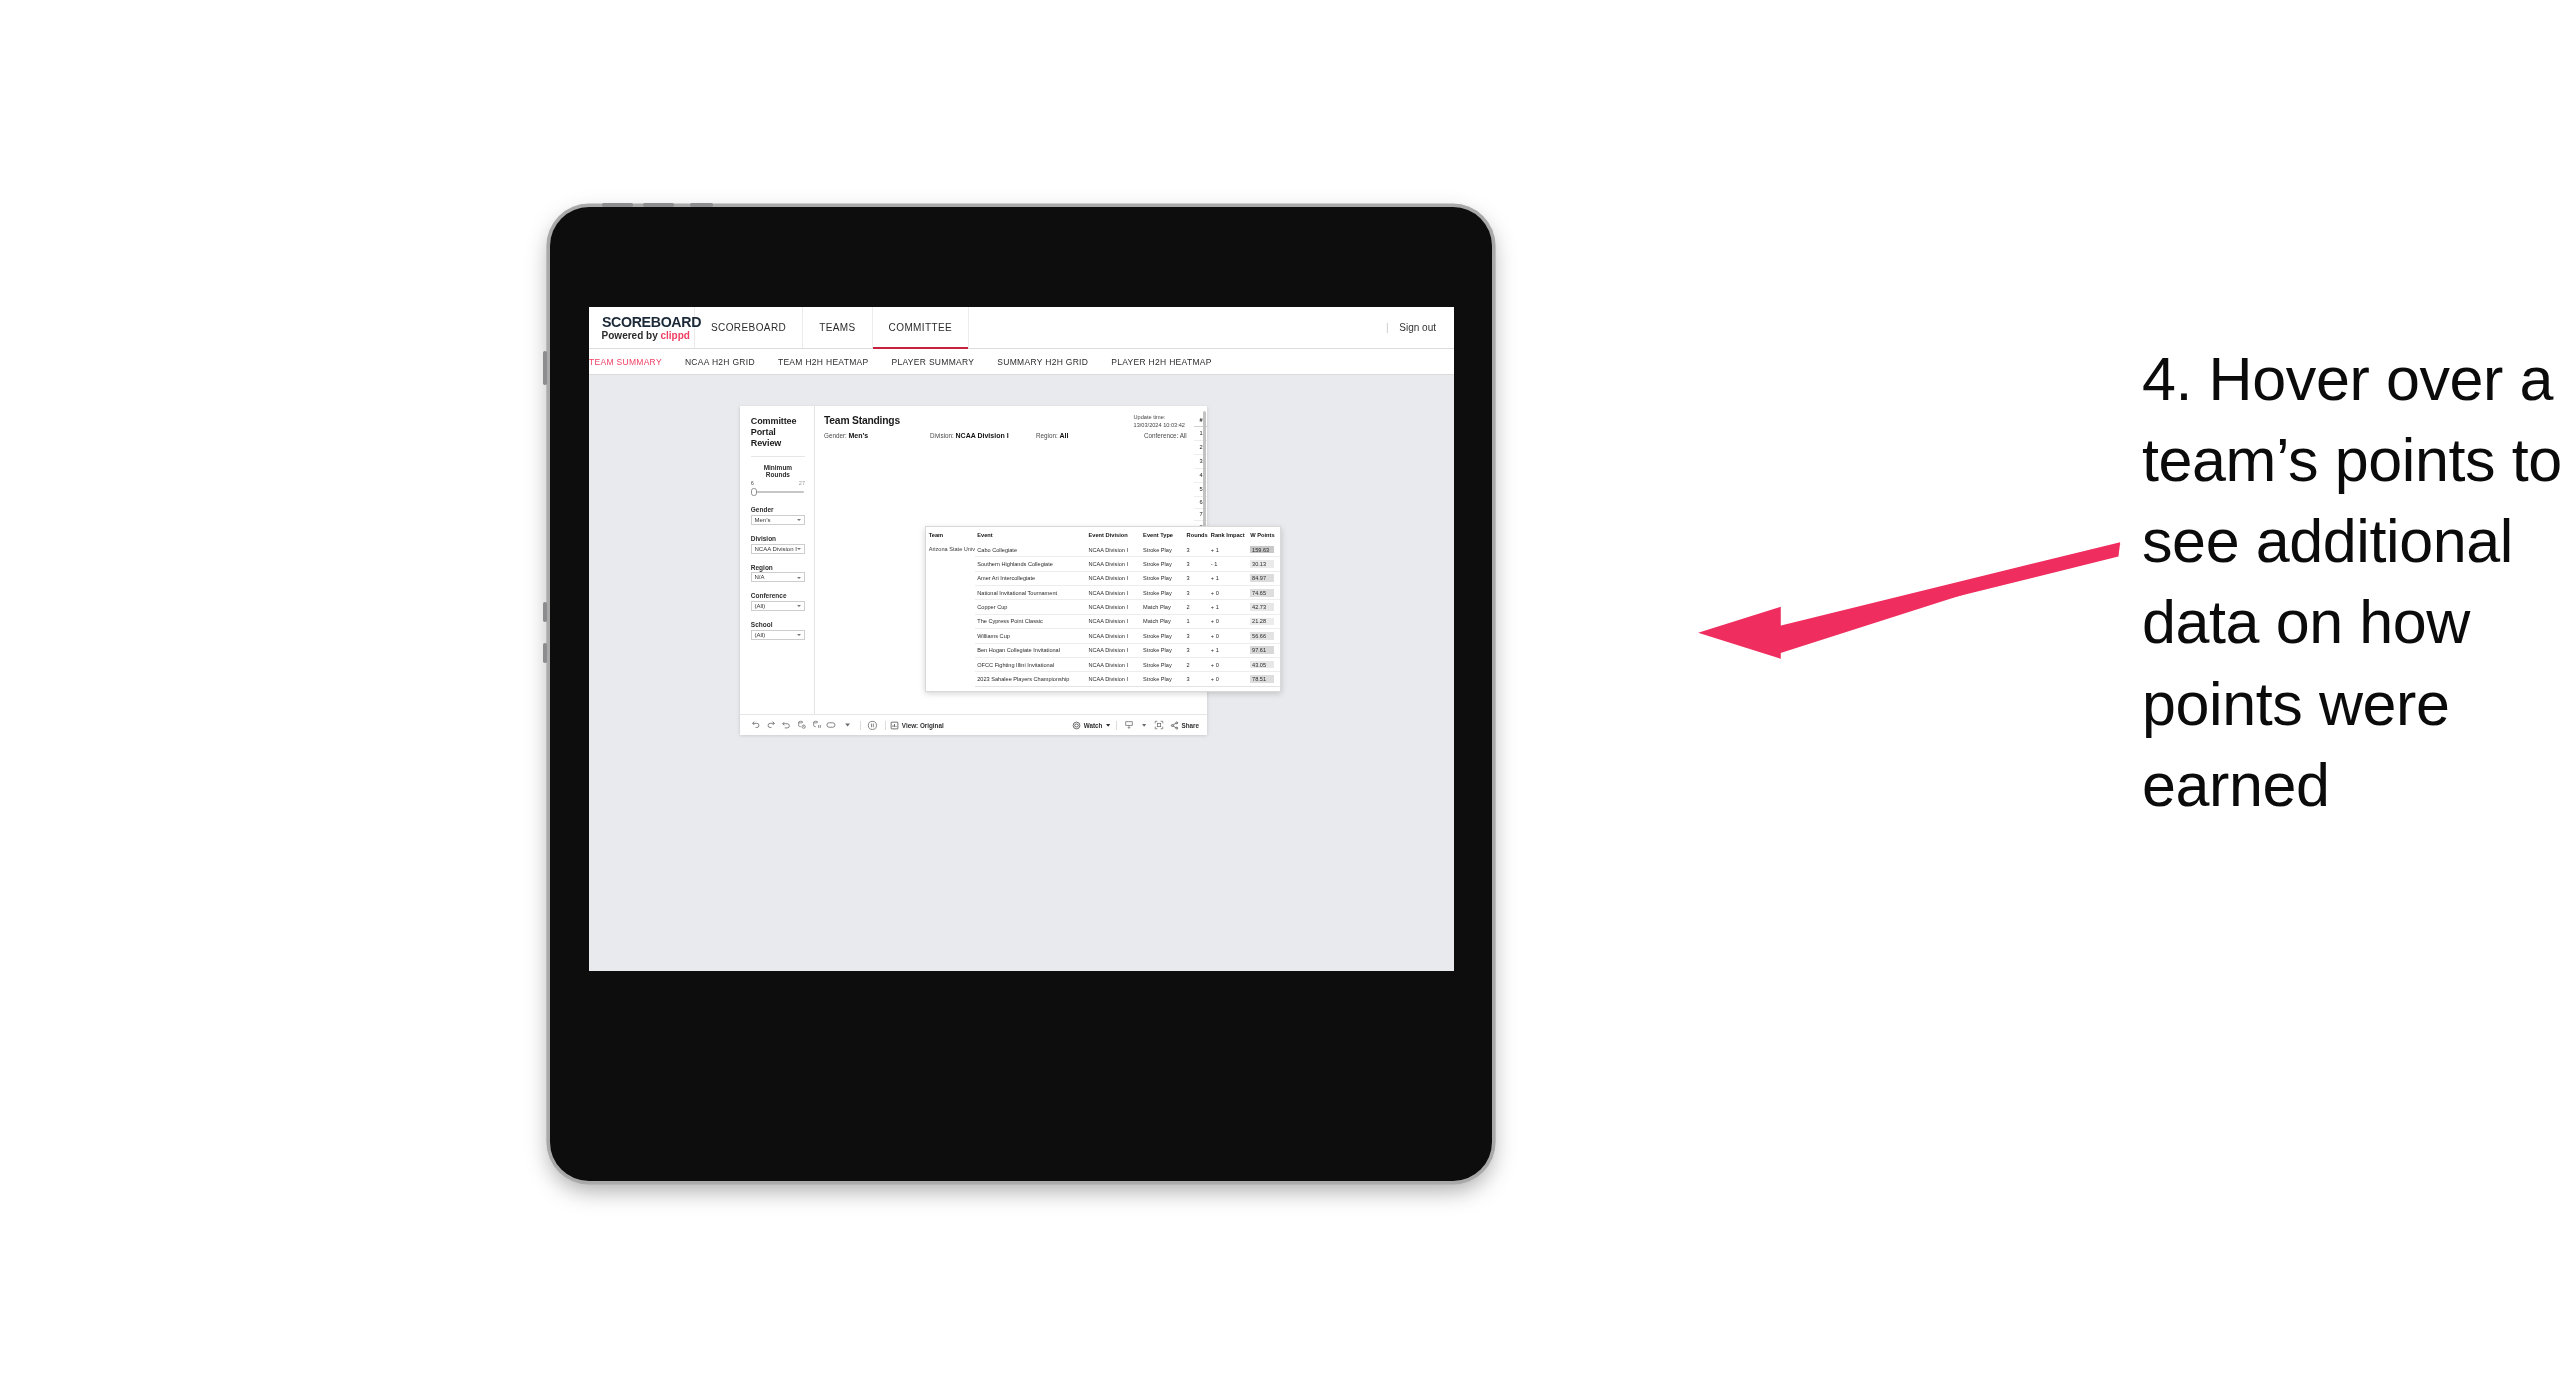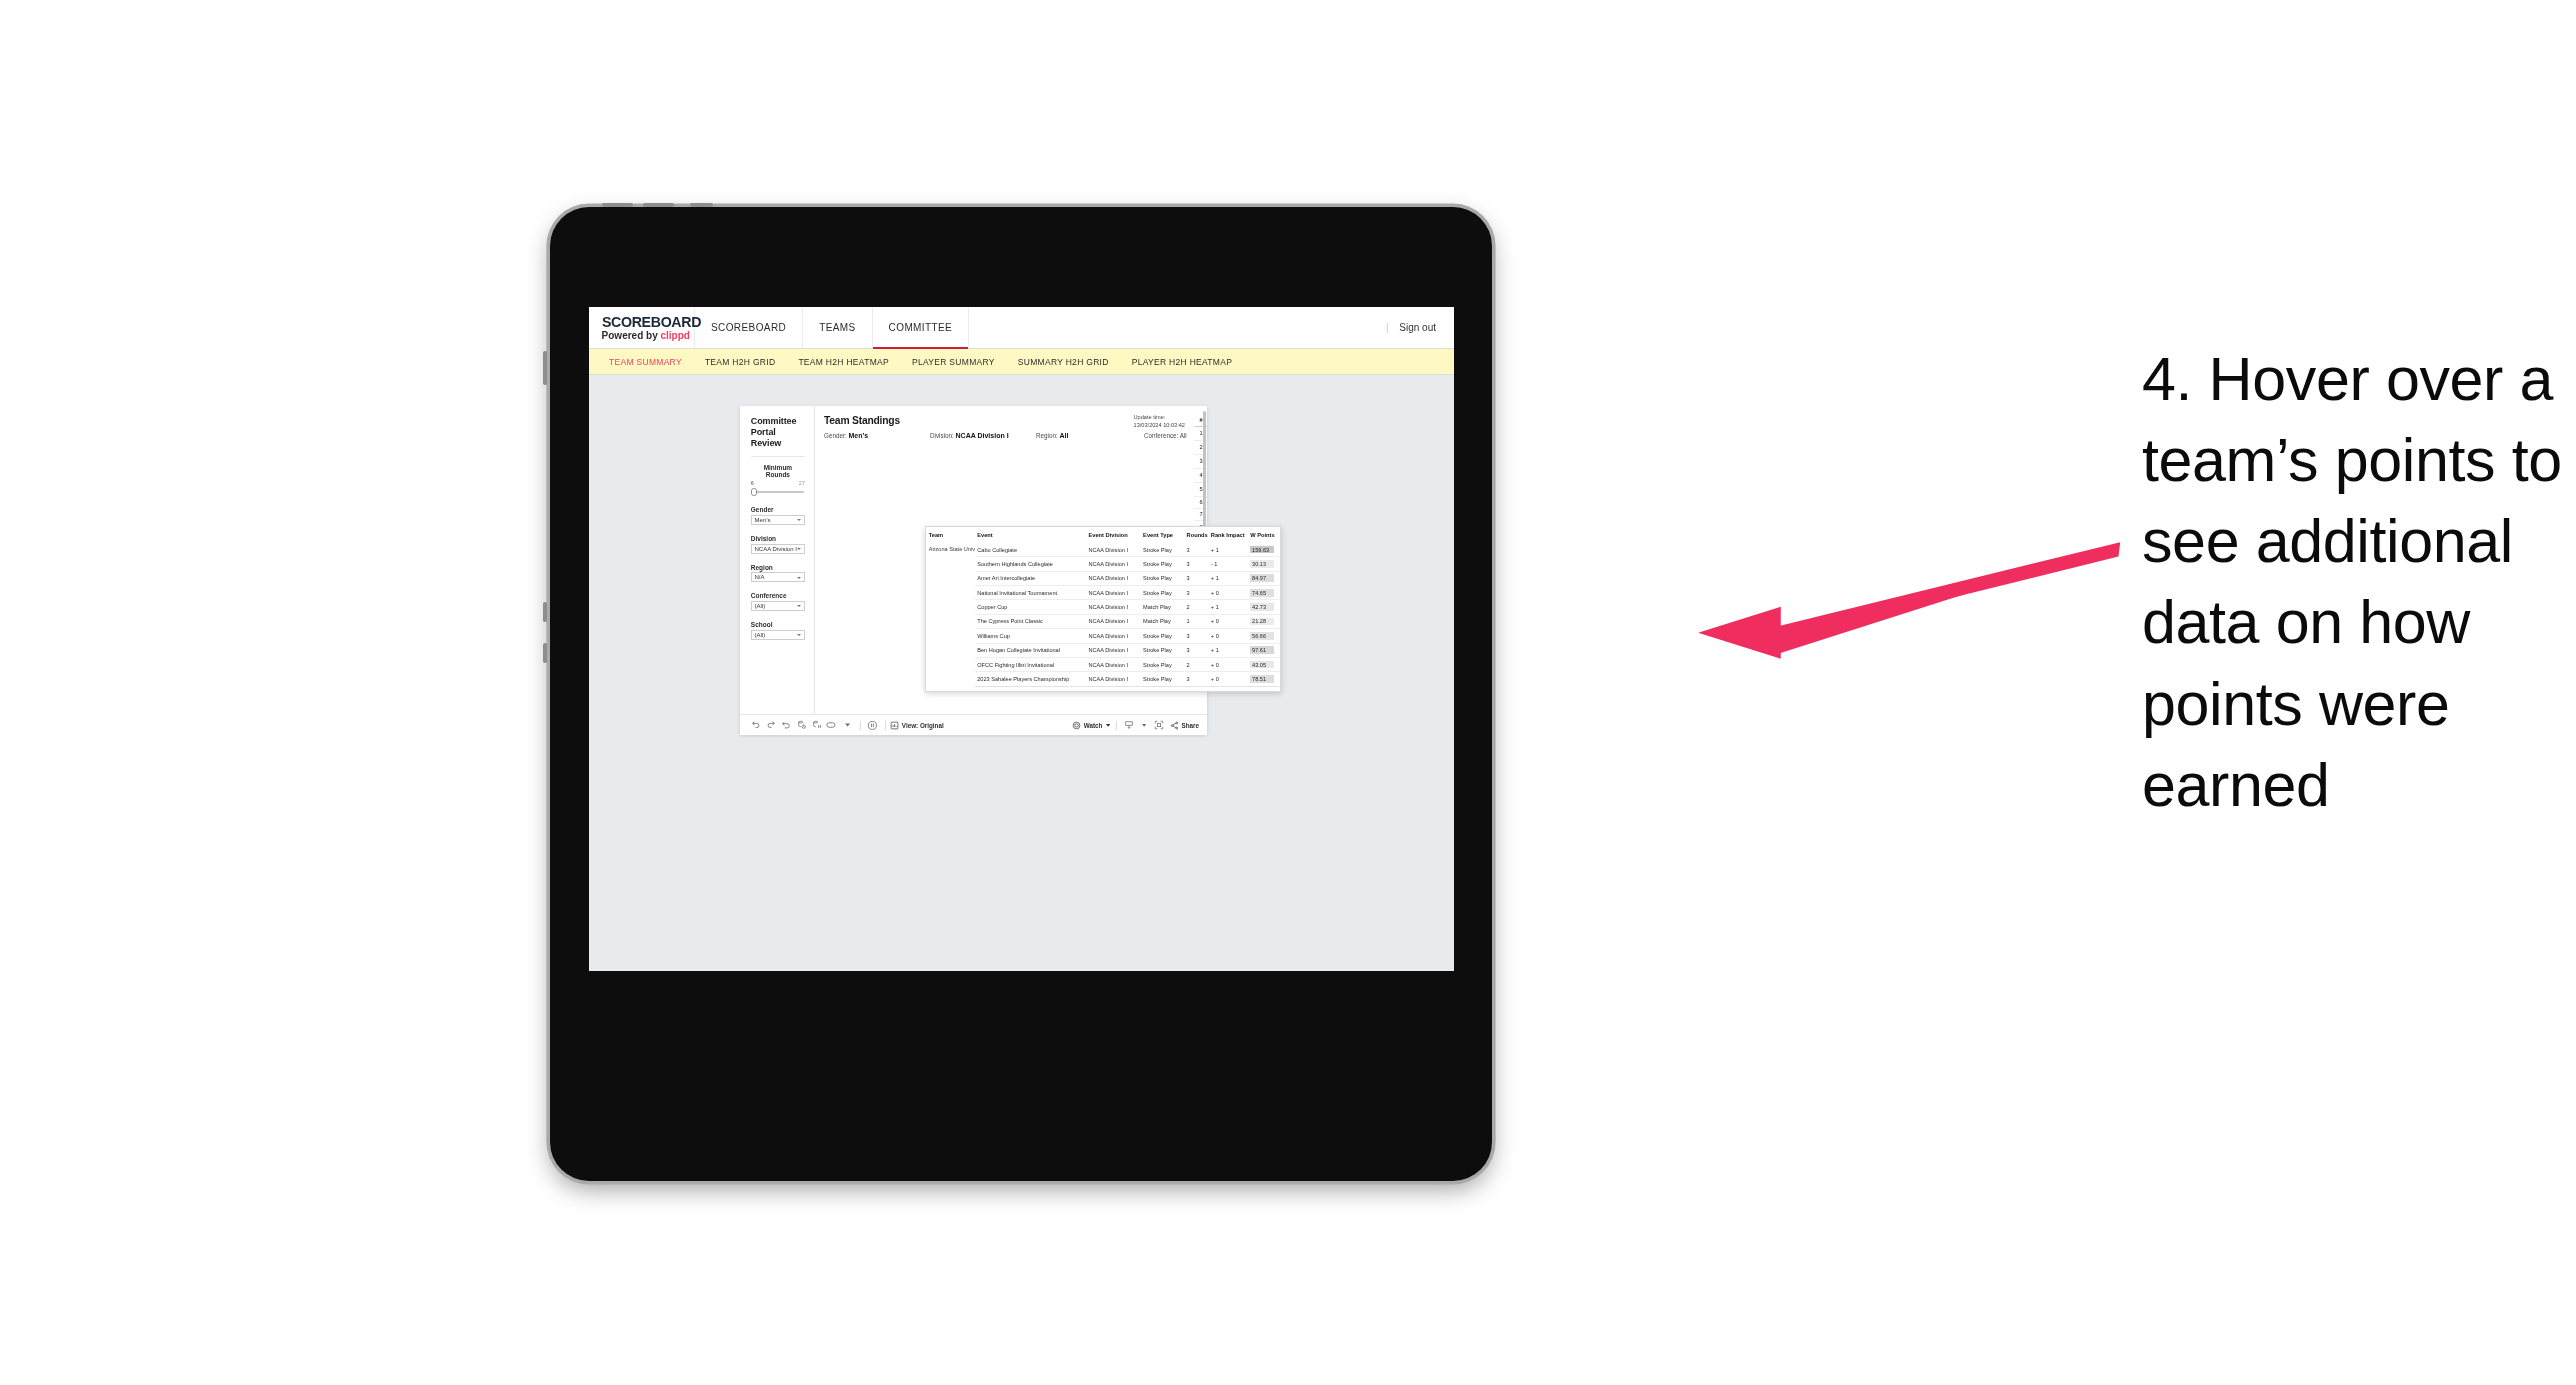--- a/index.html
+++ b/index.html
@@ -50,22 +50,22 @@
     content:"";position:absolute;left:0;right:0;bottom:-0.9px;height:2.2px;background:#c8203f;
   }
   .nav-right{
     margin-left:auto;display:flex;align-items:center;gap:10.8px;
     padding-right:18px;font-size:10px;color:#333;
   }
   .nav-sep{color:#c9c9c9;}
   .signout{cursor:pointer;}
 
   .tab-bar{
-    height:25px;background:#fef9c3;border-bottom:0.9px solid #dcdcdc;
-    display:flex;align-items:center;padding-left:20px;gap:23px;
+    height:25px;background:#ffffff;border-bottom:0.9px solid #dcdcdc;
+    display:flex;align-items:center;gap:23px;
   }
   .tab{font-size:8.5px;letter-spacing:0.3px;color:#2b2b2b;cursor:pointer;white-space:nowrap;}
   .tab.active{color:#ef3e62;}
 
   
   .canvas{position:relative;height:598px;background:#e8eaed;}
   .viz{
     position:absolute;left:151px;top:31px;width:467px;height:329px;
     background:#fff;box-shadow:0 0.9px 3.6px rgba(0,0,0,.16);
     display:flex;flex-direction:column;
@@ -183,21 +183,21 @@
         <div class="nav-item active">COMMITTEE</div>
       </div>
       <div class="nav-right">
         <span class="nav-sep">|</span>
         <span class="signout">Sign out</span>
       </div>
     </div>
 
     <div class="tab-bar">
       <div class="tab active">TEAM SUMMARY</div>
-      <div class="tab">TEAM H2H GRID</div>
+      <div class="tab">NCAA H2H GRID</div>
       <div class="tab">TEAM H2H HEATMAP</div>
       <div class="tab">PLAYER SUMMARY</div>
       <div class="tab">SUMMARY H2H GRID</div>
       <div class="tab">PLAYER H2H HEATMAP</div>
     </div>
 
     <div class="canvas">
       <div class="viz">
 
         <div class="viz-body">

